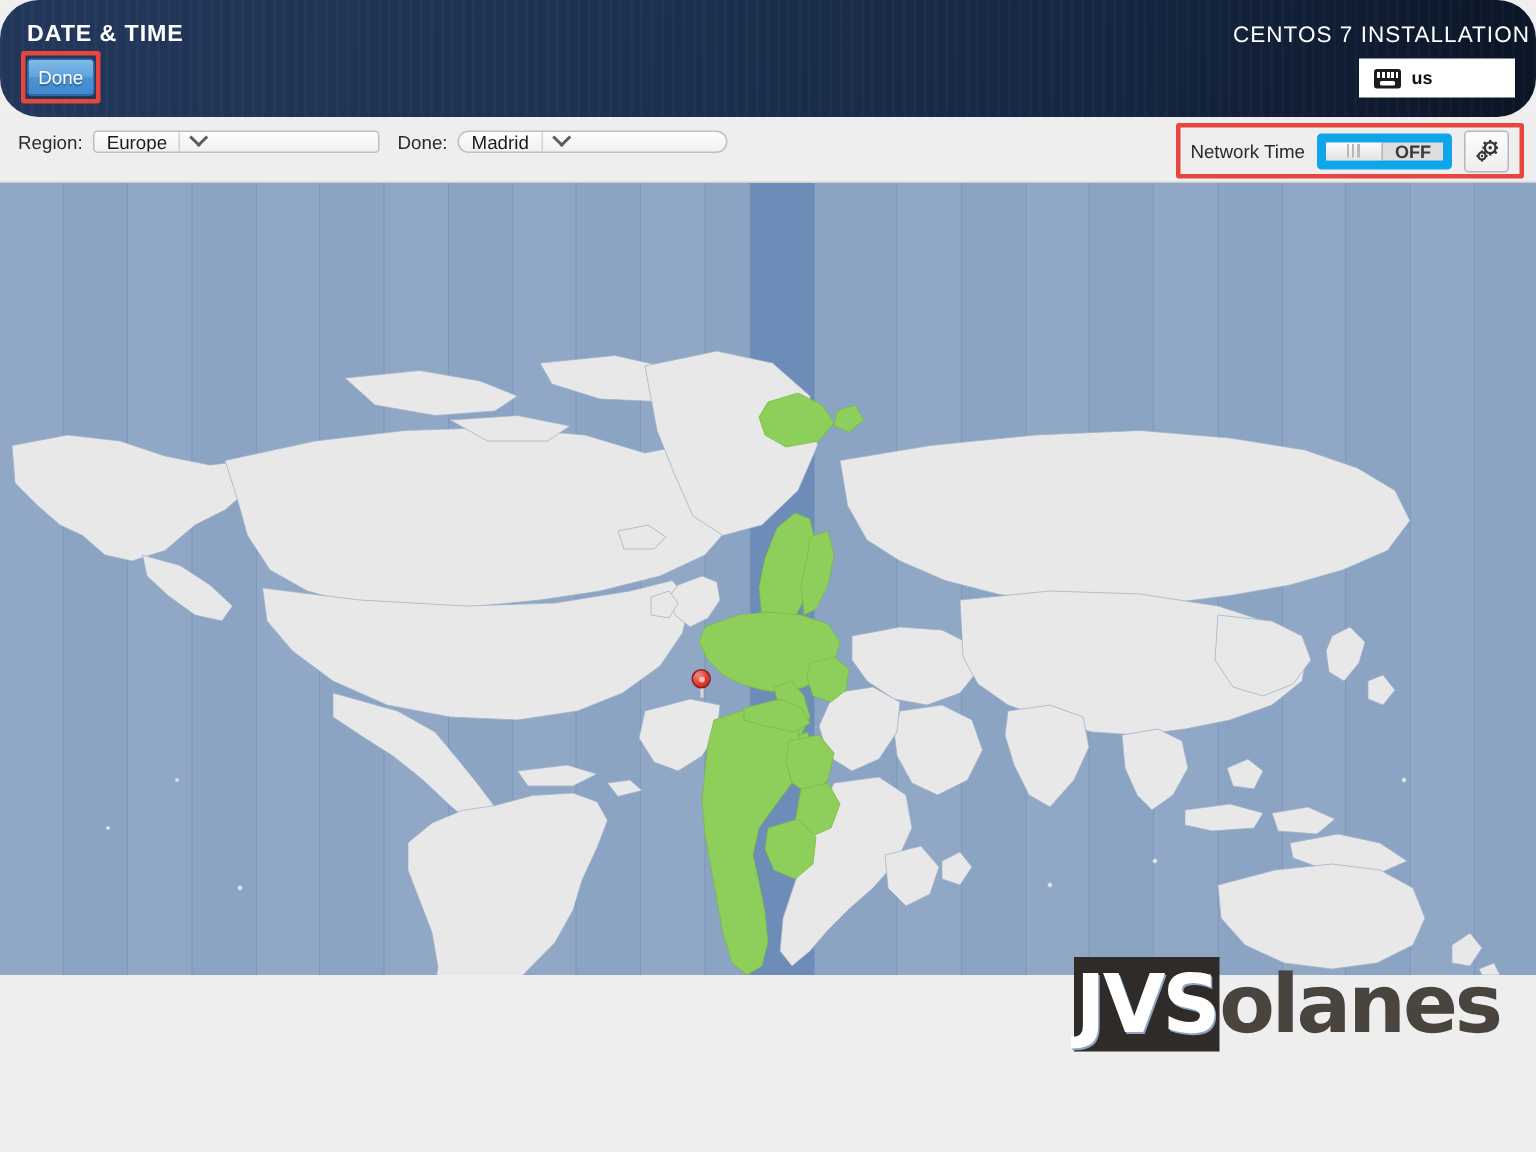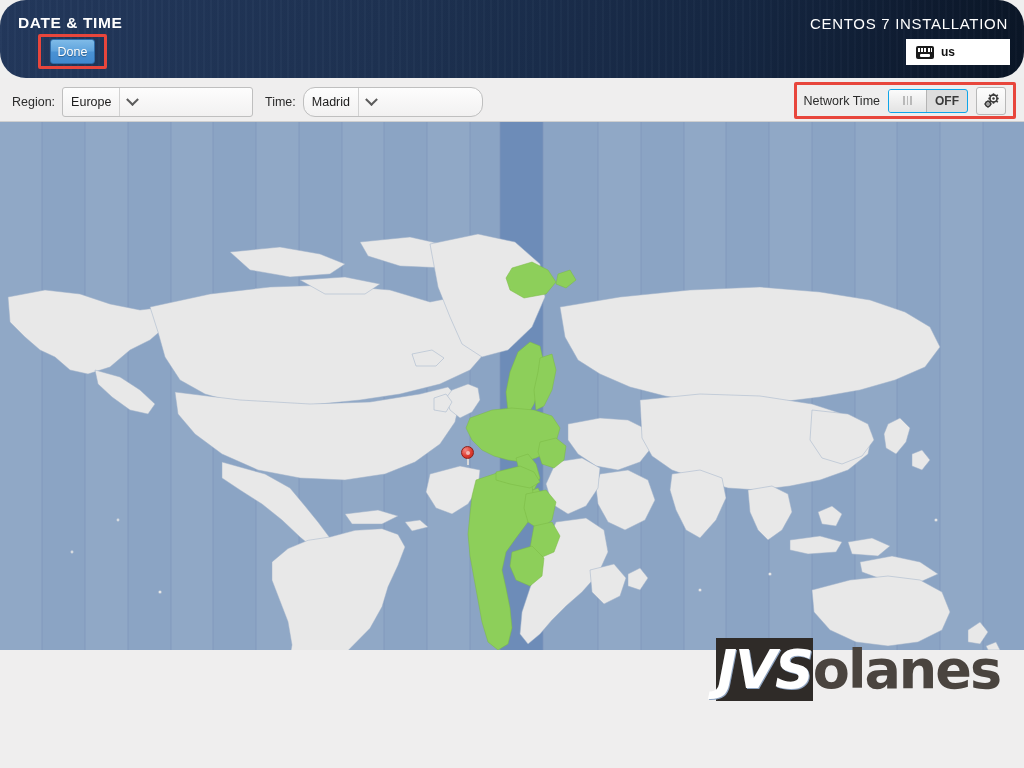--- a/index.html
+++ b/index.html
@@ -21,35 +21,35 @@
     overflow: hidden;
     border-radius: 26px;
   }
   .hdr-title {
     position: absolute; left: 18px; top: 14px;
     color: #ffffff; font-size: 15.5px; font-weight: bold;
     letter-spacing: 0.6px;
   }
   .done-wrap {
     position: absolute; left: 14px; top: 34px;
-    width: 69px; height: 35px;
+    width: 53px; height: 35px;
     border: 3px solid #e8463c; border-radius: 2px;
-    display: flex; align-items: center; justify-content: center; margin-left: 24px;
+    display: flex; align-items: center; justify-content: center;
   }
   .done-btn {
     width: 45px; height: 25px;
     background: linear-gradient(to bottom, #7fbbe8 0%, #5fa3dd 48%, #4a92d4 52%, #4189cf 100%);
     border: 1px solid #2f6ca8; border-radius: 3px;
     color: #ffffff; font-size: 12.5px;
     display: flex; align-items: center; justify-content: center;
     text-shadow: 0 1px 1px rgba(0,0,0,0.35);
     cursor: pointer;
   }
   .install-label {
-    position: absolute; right: 16px; top: 15px;
+    position: absolute; right: 4px; top: 15px;
     color: #ffffff; font-size: 15px; letter-spacing: 0.7px;
   }
   .kbd-box {
     position: absolute; right: 14px; top: 39px;
     width: 104px; height: 26px; background: #ffffff;
     display: flex; align-items: center; gap: 7px; padding-left: 10px;
   }
   .kbd-glyph {
     width: 18px; height: 13px; position: relative;
     background: #1b1b1b; border-radius: 2px;
@@ -66,21 +66,21 @@
   }
   .kbd-label { font-size: 12px; font-weight: bold; color: #111; }
 
   
   .toolbar {
     position: absolute; left: 0; top: 78px; width: 1024px; height: 44px;
     background: #efeeee; border-bottom: 1px solid #cfcfcf;
   }
   .tb-label { font-size: 12.5px; color: #2b2b2b; }
   .combo {
-    display: flex; height: 30px; align-items: stretch;
+    display: flex; height: 15px; align-items: stretch;
     background: linear-gradient(to bottom, #fdfdfd, #f2f1f1);
     border: 1px solid #bfbfbf; border-radius: 3px; overflow: hidden;
     cursor: pointer;
   }
   .combo .val {
     display: flex; align-items: center; padding: 0 8px;
     font-size: 12.5px; color: #1c1c1c; white-space: nowrap;
   }
   .combo .arrow {
     width: 26px; display: flex; align-items: center; justify-content: center;
@@ -97,21 +97,21 @@
 
   .nettime-wrap {
     position: absolute; right: 8px; top: 4px;
     border: 3px solid #e8463c; border-radius: 2px;
     height: 37px; display: flex; align-items: center;
     padding: 12px 7px; gap: 8px;
   }
   .nettime-label { font-size: 12.5px; color: #2b2b2b; }
   .toggle {
     display: flex; align-items: stretch; height: 24px;
-    border: 1px solid #0ea5e9; border-radius: 3px; overflow: hidden;
+    border: 6px solid #0ea5e9; border-radius: 3px; overflow: hidden;
     background: #dddddd; cursor: pointer;
   }
   .toggle .knob {
     width: 38px;
     background: linear-gradient(to bottom, #fbfbfb, #e3e3e3);
     border-right: 1px solid #b4b4b4;
     display: flex; align-items: center; justify-content: center;
   }
   .knob-lines {
     width: 9px; height: 9px;
@@ -156,21 +156,21 @@
 
   
   .watermark {
     position: absolute; left: 716px; top: 638px;
     font-size: 54px; font-weight: bold; font-family: "DejaVu Sans", sans-serif;
     color: #4a443f; letter-spacing: -2px; white-space: nowrap;
     pointer-events: none; z-index: 6;
   }
   .watermark .jvs {
     background: #2f2b28; color: #ffffff;
-    padding: 0 1px; font-style: italic;
+    padding: 0 1px; 
     text-shadow: 1px 1px 0 #8fa4c0;
   }
 
   
   .bottom {
     position: absolute; left: 0; top: 650px; width: 1024px; height: 118px;
     background: #efeeee;
   }
 </style>
 </head>
@@ -194,21 +194,21 @@
     <div class="region-grp">
       <span class="tb-label">Region:</span>
       <div class="combo">
         <span class="val">Europe</span>
         <span class="arrow">
             <i class="chev"></i>
           </span>
       </div>
     </div>
     <div class="city-grp">
-      <span class="tb-label">Time:</span>
+      <span class="tb-label">Done:</span>
       <div class="combo">
         <span class="val">Madrid</span>
         <span class="arrow">
             <i class="chev"></i>
           </span>
       </div>
     </div>
 
     <div class="nettime-wrap">
       <span class="nettime-label">Network Time</span>

